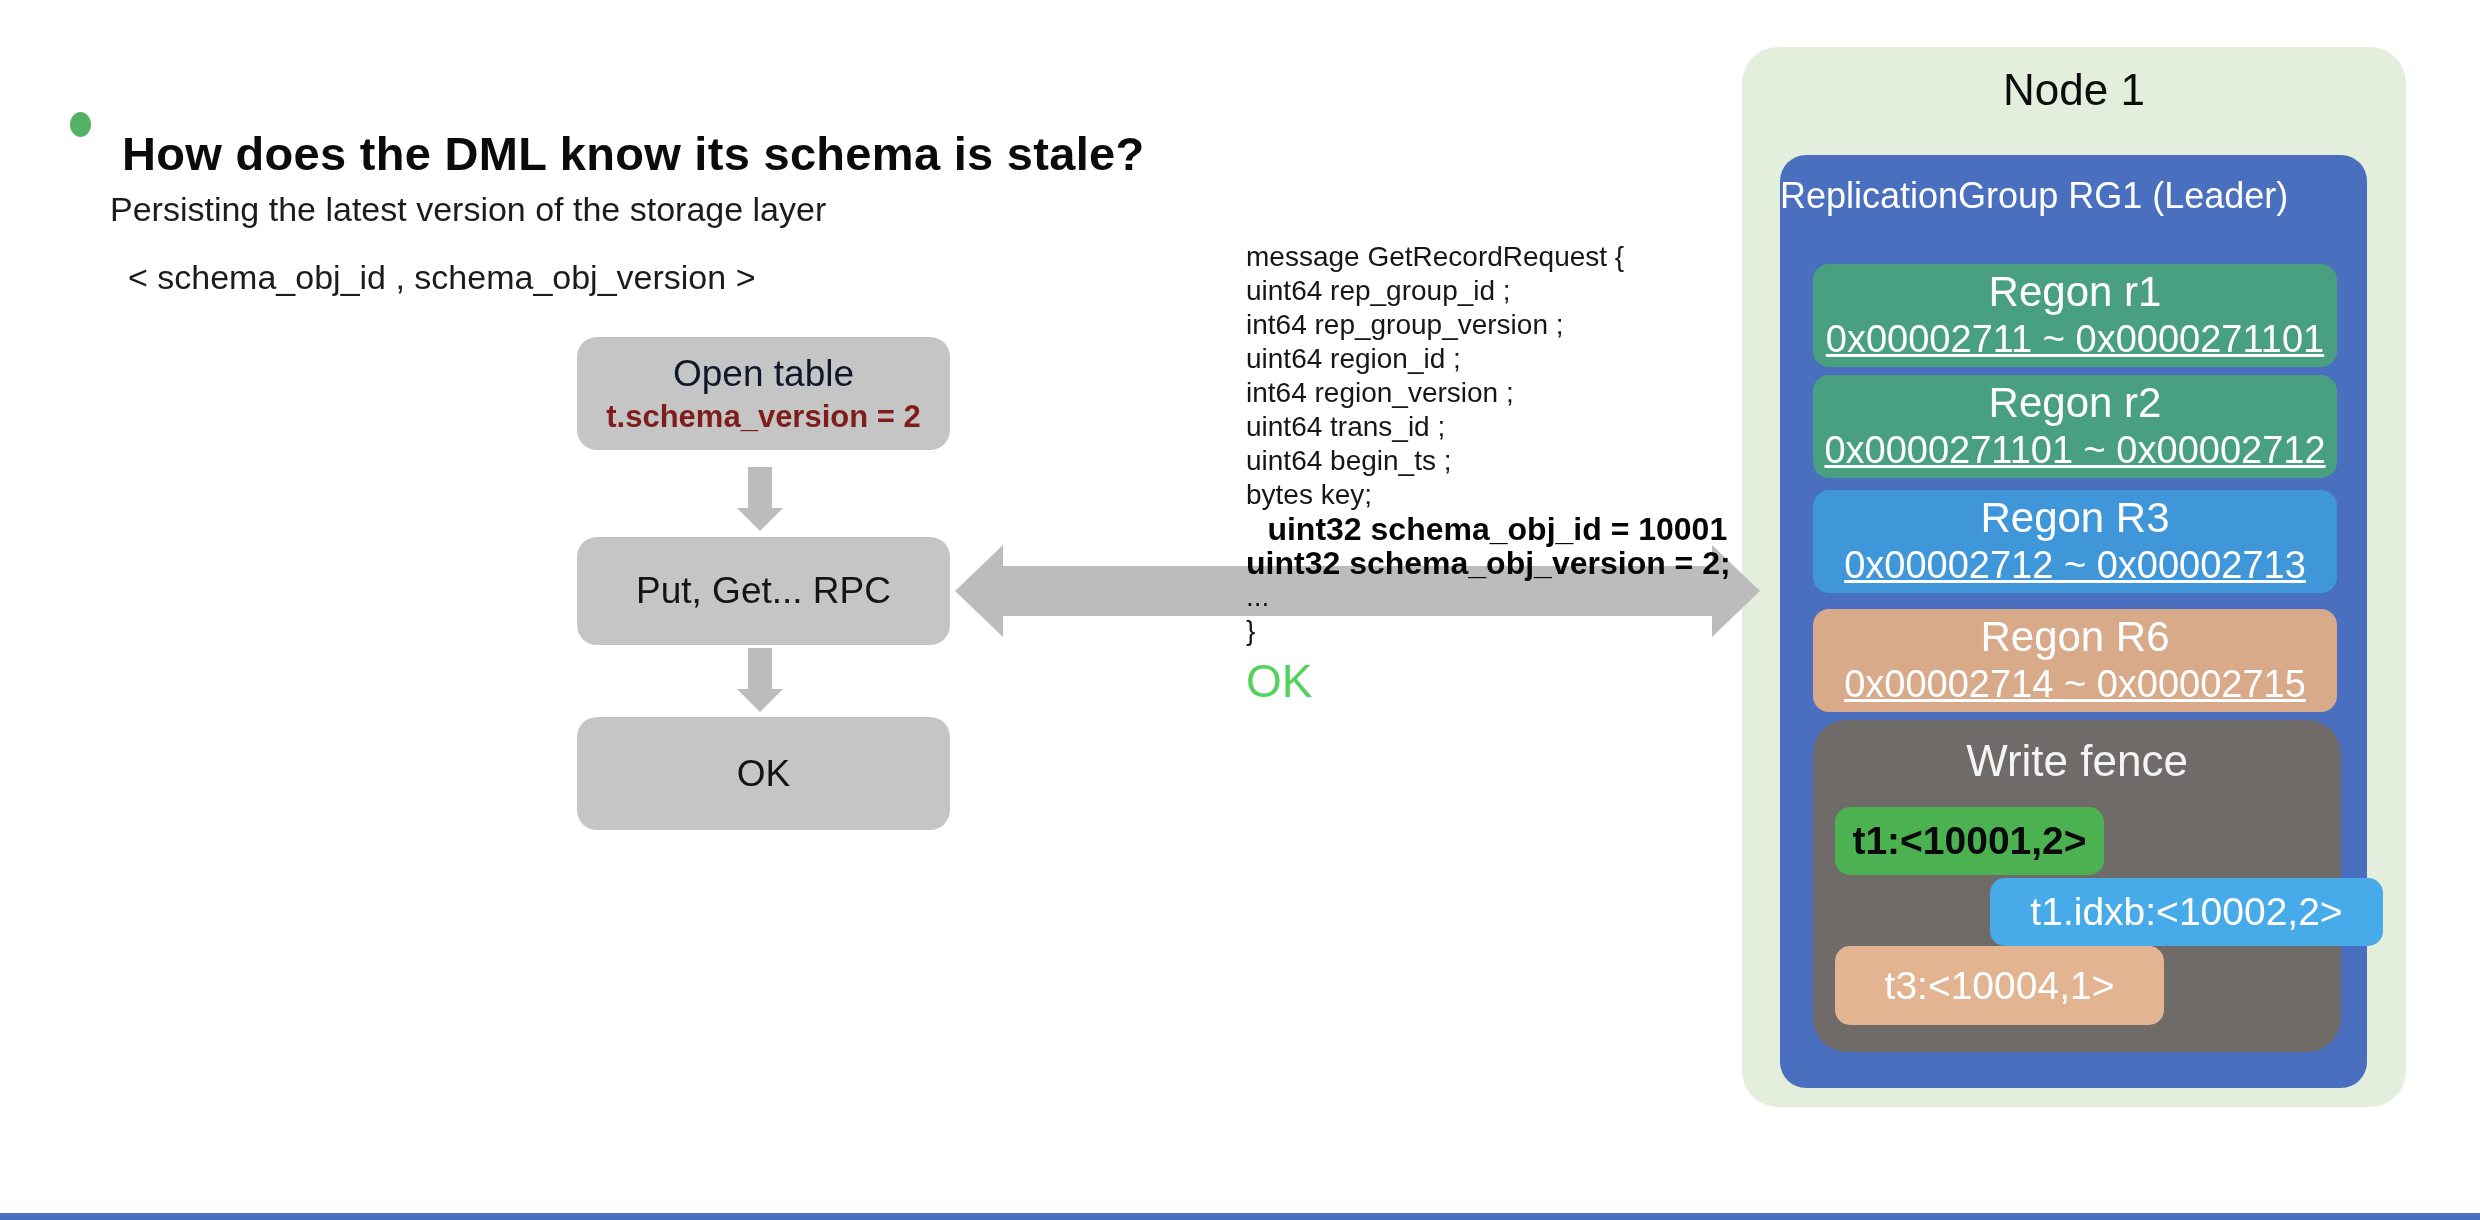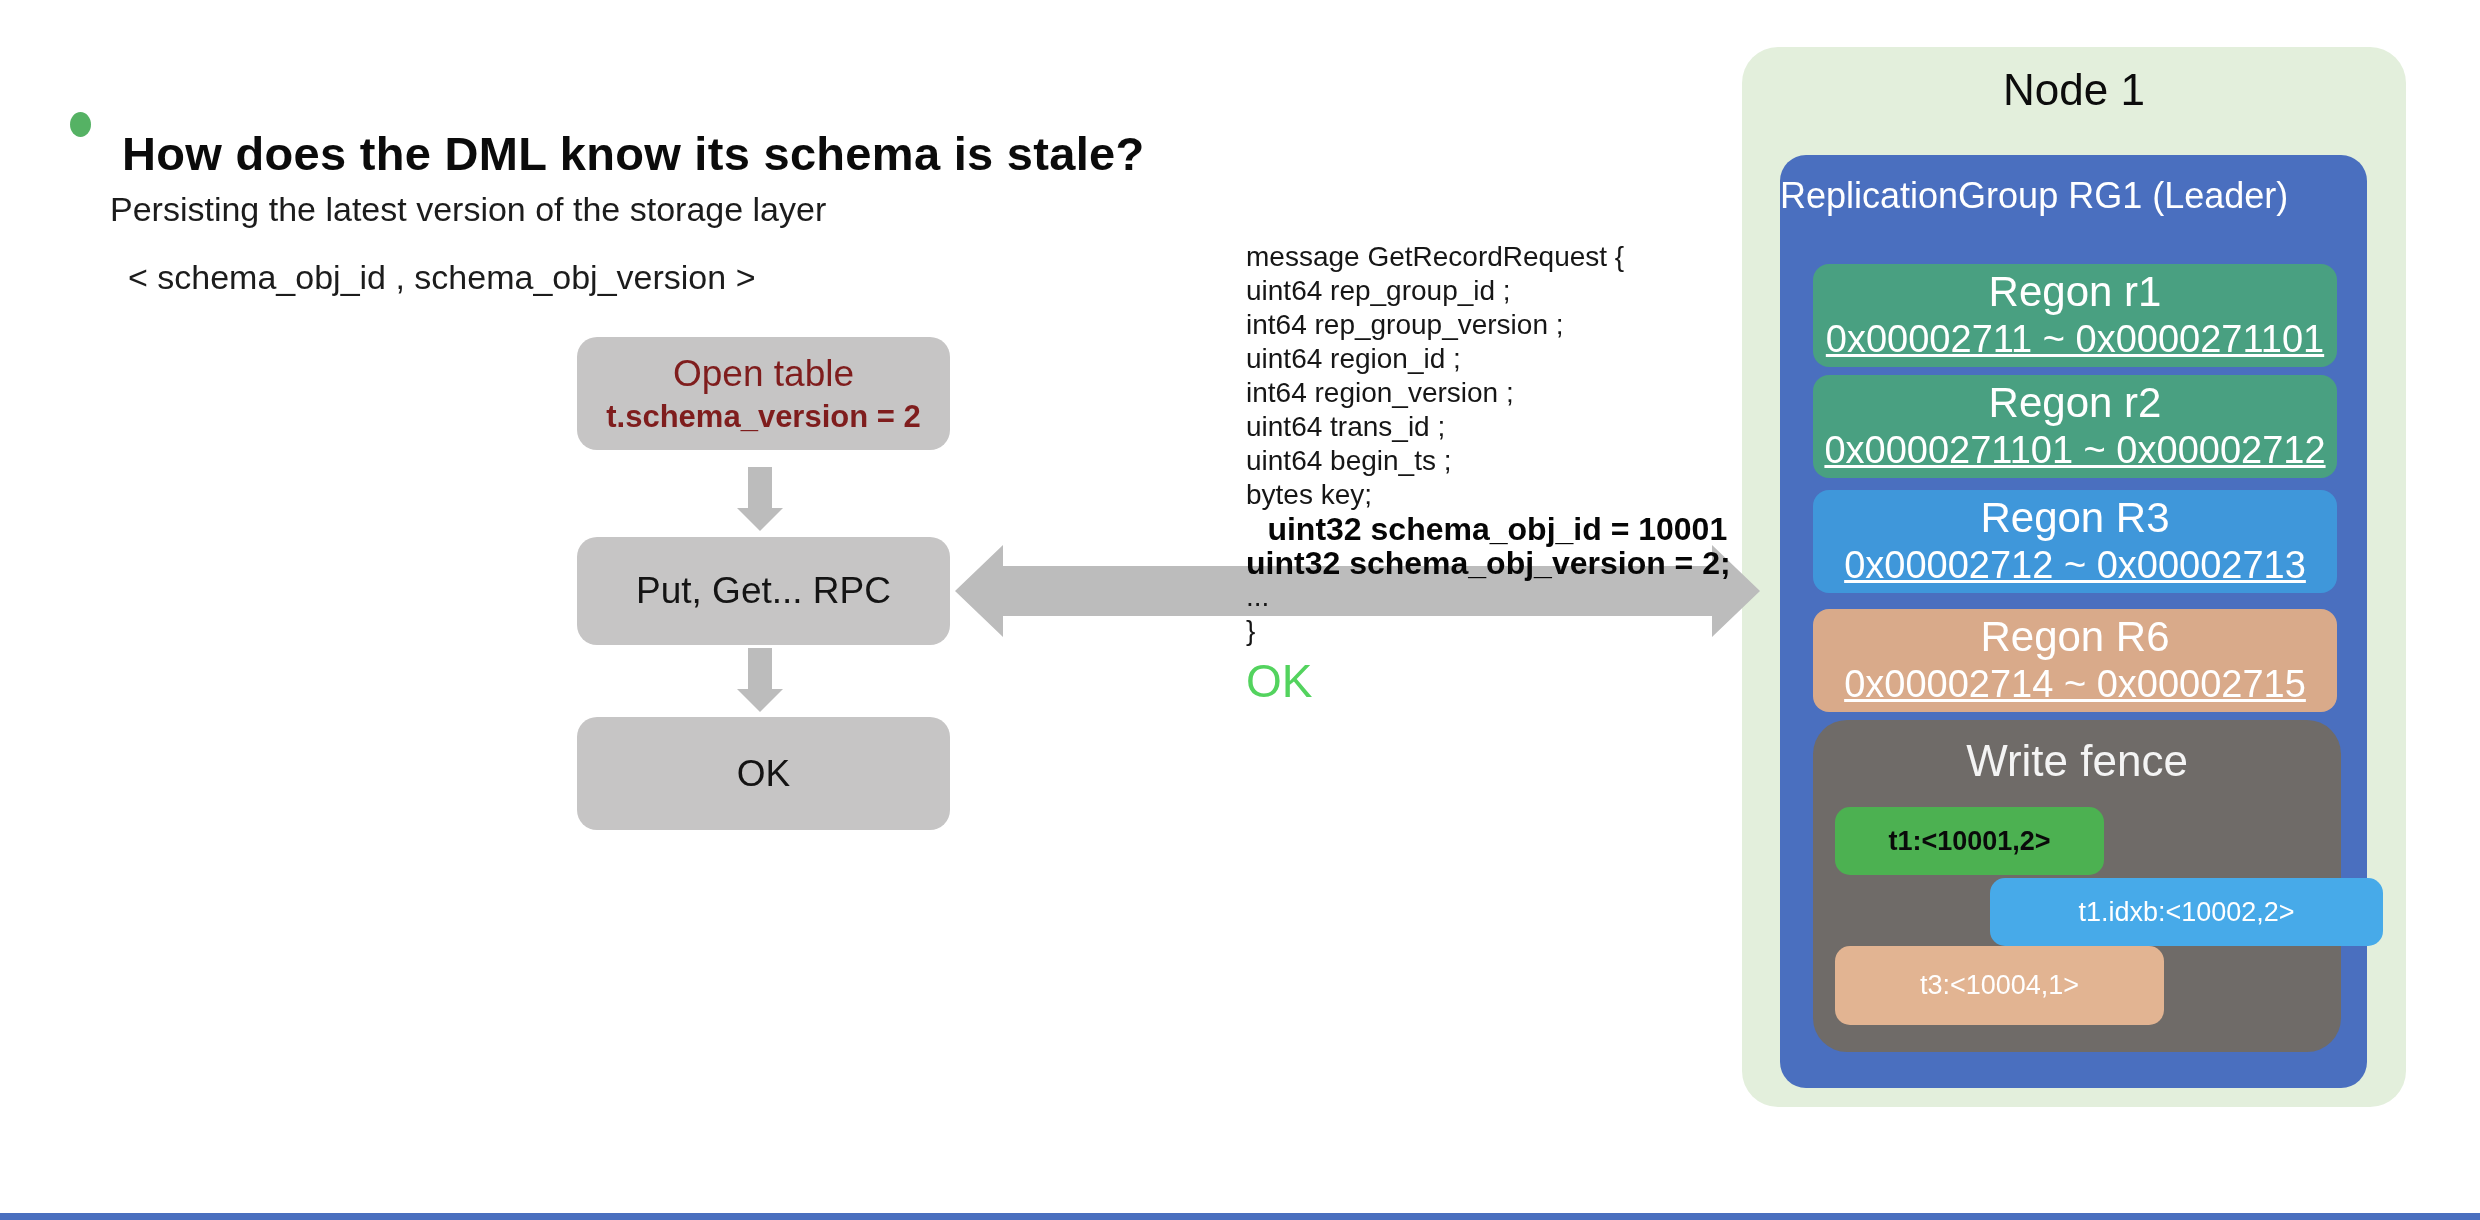--- a/index.html
+++ b/index.html
@@ -11,21 +11,21 @@
   .bullet{position:absolute;left:70px;top:112px;width:21px;height:25px;border-radius:50%;background:#55b264;}
   .title{position:absolute;left:110px;top:114px;margin:12px;font-size:47px;font-weight:bold;letter-spacing:.3px;color:#0b0b0b;}
   .subtitle{position:absolute;left:110px;top:190px;font-size:34px;color:#1c1c1c;}
   .schema-pair{position:absolute;left:128px;top:258px;font-size:34px;color:#1c1c1c;}
   
   .flow-box{position:absolute;left:577px;width:373px;background:#c6c5c5;border-radius:20px;
     display:flex;flex-direction:column;align-items:center;justify-content:center;text-align:center;}
   .box-open{top:337px;height:113px;}
   .box-rpc{top:537px;height:108px;}
   .box-ok{top:717px;height:113px;}
-  .fb-line1{font-size:37px;color:#7f1d1d;}
+  .fb-line1{font-size:37px;color:#0f172a;}
   .fb-line2{font-size:31px;font-weight:bold;color:#7f1d1d;margin-top:4px;}
   .fb-single{font-size:37px;color:#141414;}
   .down-arrow{position:absolute;left:737px;}
   .arrow1{top:467px;}
   .arrow2{top:648px;}
   .h-arrow{position:absolute;left:955px;top:545px;z-index:3;}
   
   .code{position:absolute;left:1246px;top:240px;z-index:4;}
   .code-line{font-size:28px;line-height:34px;color:#161616;white-space:pre;}
   .code-line.bold{font-size:32px;font-weight:bold;color:#060606;text-align:center;}
@@ -38,21 +38,21 @@
   .rg-title{position:absolute;top:20px;left:0;width:100%;text-align:left;font-size:36px;color:#fff;}
   .region{position:absolute;left:33px;width:524px;height:103px;border-radius:16px;text-align:center;color:#fff;}
   .region-name{font-size:42px;line-height:50px;padding-top:3px;}
   .region-range{font-size:38px;line-height:44px;text-decoration:underline;}
   .region-r1{top:109px;background:#49a081;}
   .region-r2{top:220px;background:#49a081;}
   .region-r3{top:335px;background:#3f97da;}
   .region-r6{top:454px;background:#d9aa8a;}
   .fence{position:absolute;left:33px;top:565px;width:528px;height:332px;background:#6f6b68;border-radius:34px;}
   .fence-title{position:absolute;top:16px;left:0;width:100%;text-align:center;font-size:44px;color:#f4f4f4;}
-  .chip{position:absolute;display:flex;align-items:center;justify-content:center;font-size:27px;border-radius:15px;}
+  .chip{position:absolute;display:flex;align-items:center;justify-content:center;font-size:39px;border-radius:15px;}
   .chip-t1{left:22px;top:87px;width:269px;height:68px;background:#4cb151;color:#0a0a0a;font-weight:bold;}
   .chip-idxb{left:177px;top:158px;width:393px;height:68px;background:#47aae9;color:#fff;}
   .chip-t3{left:22px;top:226px;width:329px;height:79px;background:#e2b492;color:#fff;}
   
   .bottom-bar{position:absolute;left:0;bottom:0;width:100%;height:7px;background:#4a6fbf;}
 </style>
 </head>
 <body>
 
 <div class="canvas">

